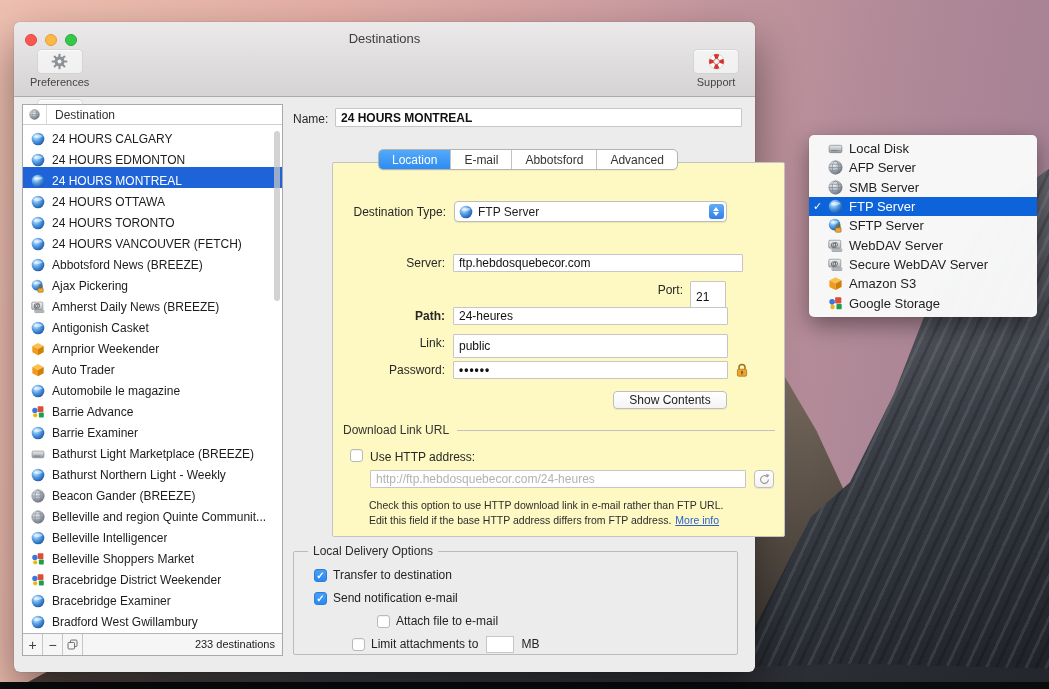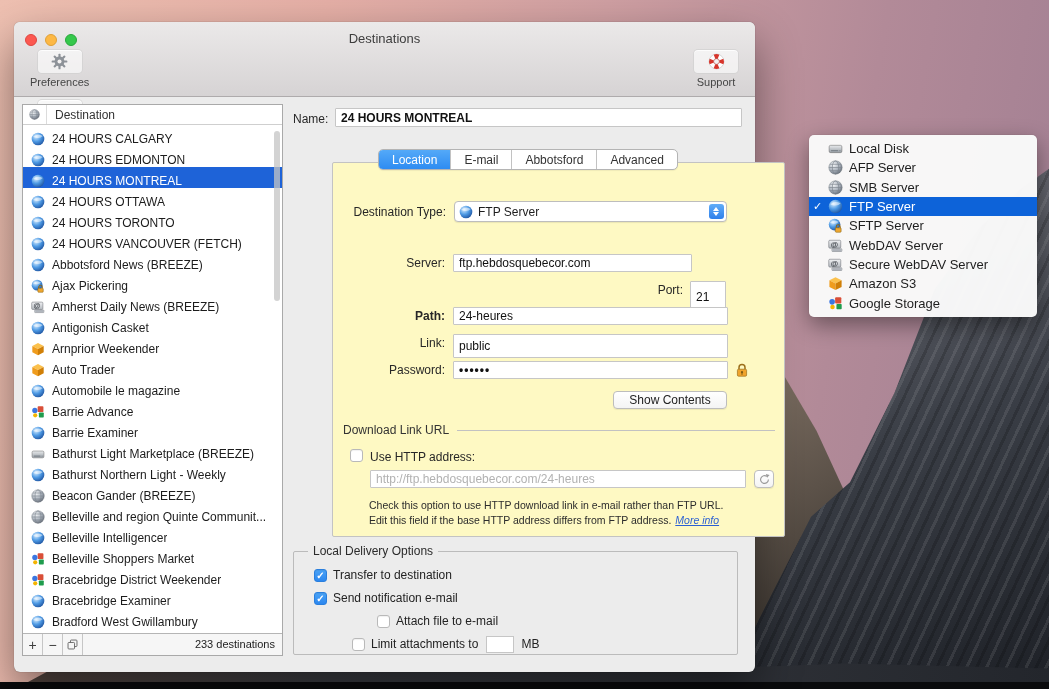--- a/index.html
+++ b/index.html
@@ -85,21 +85,21 @@
   .btn{position:absolute;background:linear-gradient(#fff,#f4f4f4);border:1px solid #bdbdbd;border-radius:4px;
     font-size:12px;color:#222;display:flex;align-items:center;justify-content:center;box-shadow:0 1px 1px rgba(0,0,0,.07);}
   .sect{position:absolute;display:flex;align-items:center;width:432px;}
   .sect-label{font-size:12px;color:#333;margin-right:8px;white-space:nowrap;}
   .sect-line{flex:1;height:1px;background:#c2c2c2;}
   .cb{width:13px;height:13px;border-radius:3px;background:#fff;border:1px solid #b9b9b9;flex:none;
     display:inline-flex;align-items:center;justify-content:center;font-size:10px;color:#fff;font-weight:bold;box-shadow:inset 0 1px 1px rgba(0,0,0,.06);}
   .cb.checked{background:linear-gradient(#4aa3f6,#2c87ef);border-color:#2a7fdd;}
   .cb-abs{position:absolute;}
   .help{position:absolute;font-size:10.5px;color:#2c2c2c;white-space:nowrap;}
-  .morelink{color:#2a5fd3;text-decoration:underline;margin-left:4px;font-style:italic;}
+  .morelink{color:#2a5fd3;text-decoration:underline;margin-left:4px;}
   .lock-icn{position:absolute;left:401px;top:199px;width:16px;height:16px;}
   .refresh-btn{left:421px;top:307px;width:20px;height:18px;}
   .refresh-btn .icn{width:13px;height:13px;}
   .url-input::placeholder{color:#b2b2b2;}
   
   .fieldset{position:absolute;left:279px;top:529px;width:445px;height:104px;border:1px solid #bbb;border-radius:2px;}
   .legend{position:absolute;left:14px;top:-8px;background:#ececec;padding:0 5px;font-size:12px;color:#2b2b2b;}
   .fd-rows{position:absolute;left:20px;top:14px;right:8px;}
   .fd-row{display:flex;align-items:center;height:18px;margin-bottom:5px;font-size:12px;color:#232323;}
   .fd-label{margin-left:6px;}
@@ -656,21 +656,21 @@
               </defs>
               <circle cx="8" cy="8" r="7.2" fill="url(#ggb)"></circle>
               <path d="M2.5 5.5 Q7 1.5 13.5 4.5 Q11 7.5 6.5 6.8 Q3.8 6.4 2.5 5.5Z" fill="rgba(255,255,255,0.5)"></path>
             </svg>
           </span>
         <span class="popup-text">FTP Server</span>
         <span class="stepper"></span>
       </div>
 
       <span class="lbl r" style="left:0;width:112px;top:93px;">Server:</span>
-      <input class="tf" style="left: 120px; top: 91px; width: 239px; height: 18px;" value="ftp.hebdosquebecor.com">
+      <input class="tf" style="left: 120px; top: 91px; width: 290px; height: 18px;" value="ftp.hebdosquebecor.com">
 
       <span class="lbl r" style="left:250px;width:100px;top:120px;">Port:</span>
       <input class="tf" style="left: 357px; top: 118px; width: 36px; height: 32px;" value="21">
 
       <span class="lbl r" style="left:0;width:112px;top:146px;font-weight:bold;">Path:</span>
       <input class="tf" style="left: 120px; top: 144px; width: 275px; height: 18px;" value="24-heures">
 
       <span class="lbl r" style="left:0;width:112px;top:173px;">Link:</span>
       <input class="tf" style="left: 120px; top: 171px; width: 275px; height: 24px;" value="public">
 

